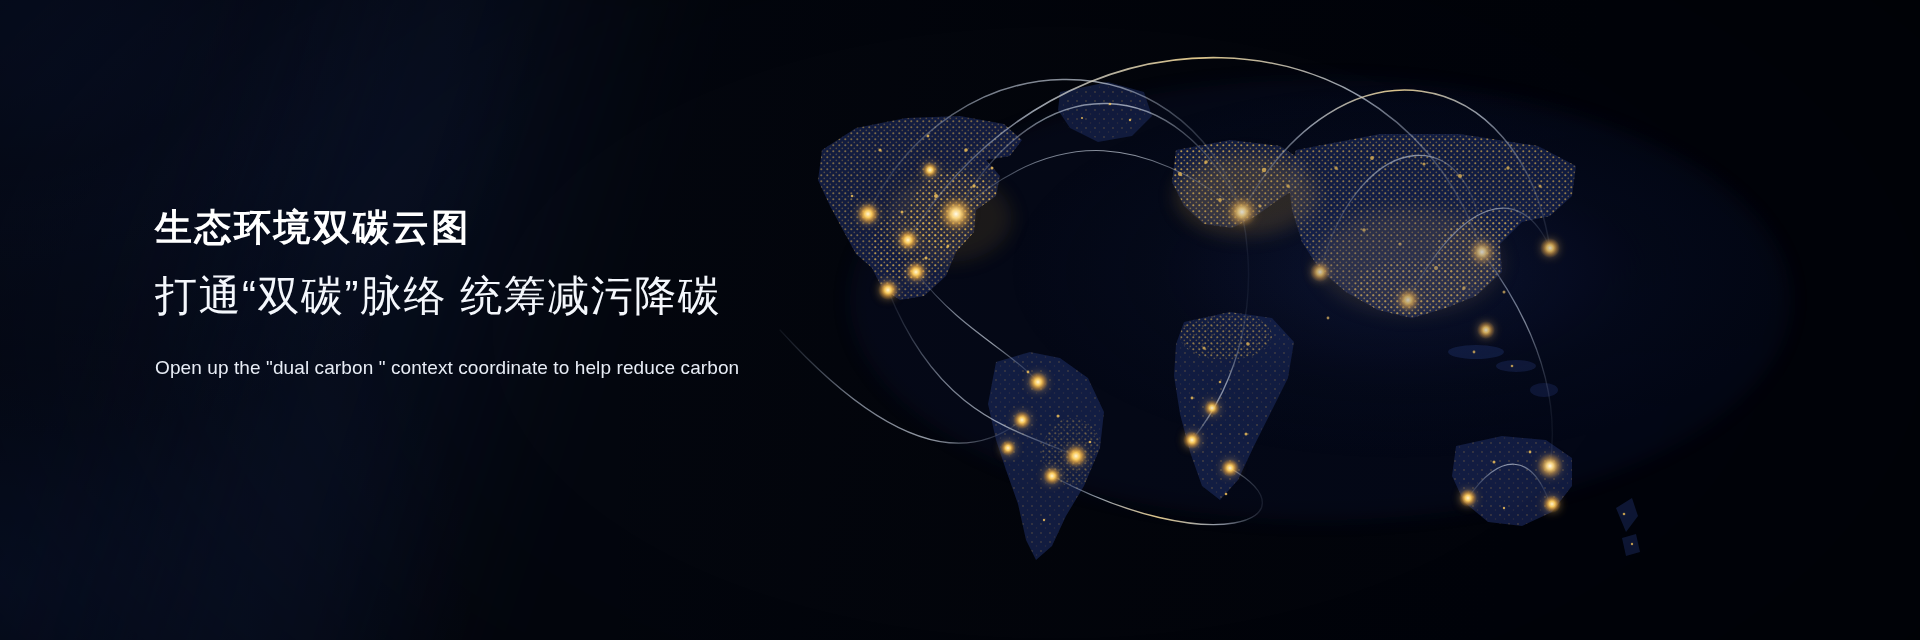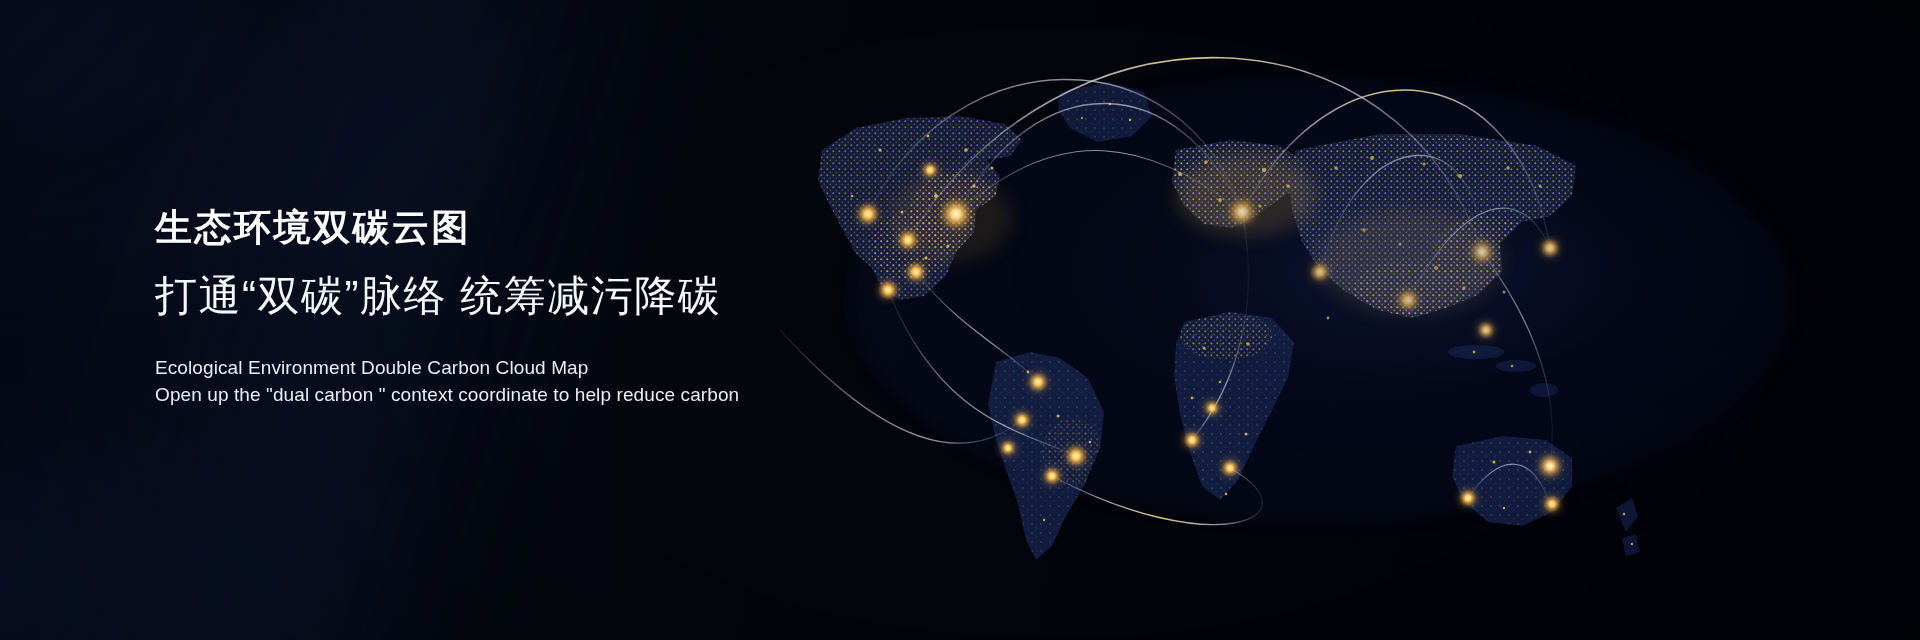--- a/index.html
+++ b/index.html
@@ -377,18 +377,17 @@
     </svg>
     <div class="map-glow"></div>
   </div>
 
   <div class="bg-vignette"></div>
 
   <div class="text-block">
     <div class="headline">生态环境双碳云图</div>
     <div class="subhead">打通“双碳”脉络 统筹减污降碳</div>
     <div class="eng-block">
-      <div class="eng-line">Ecological Environment Double Carbon Cloud Map</div>
       <div class="eng-line">Open up the "dual carbon " context coordinate to help reduce carbon</div>
     </div>
   </div>
 
 </div>
 
 </body></html>

